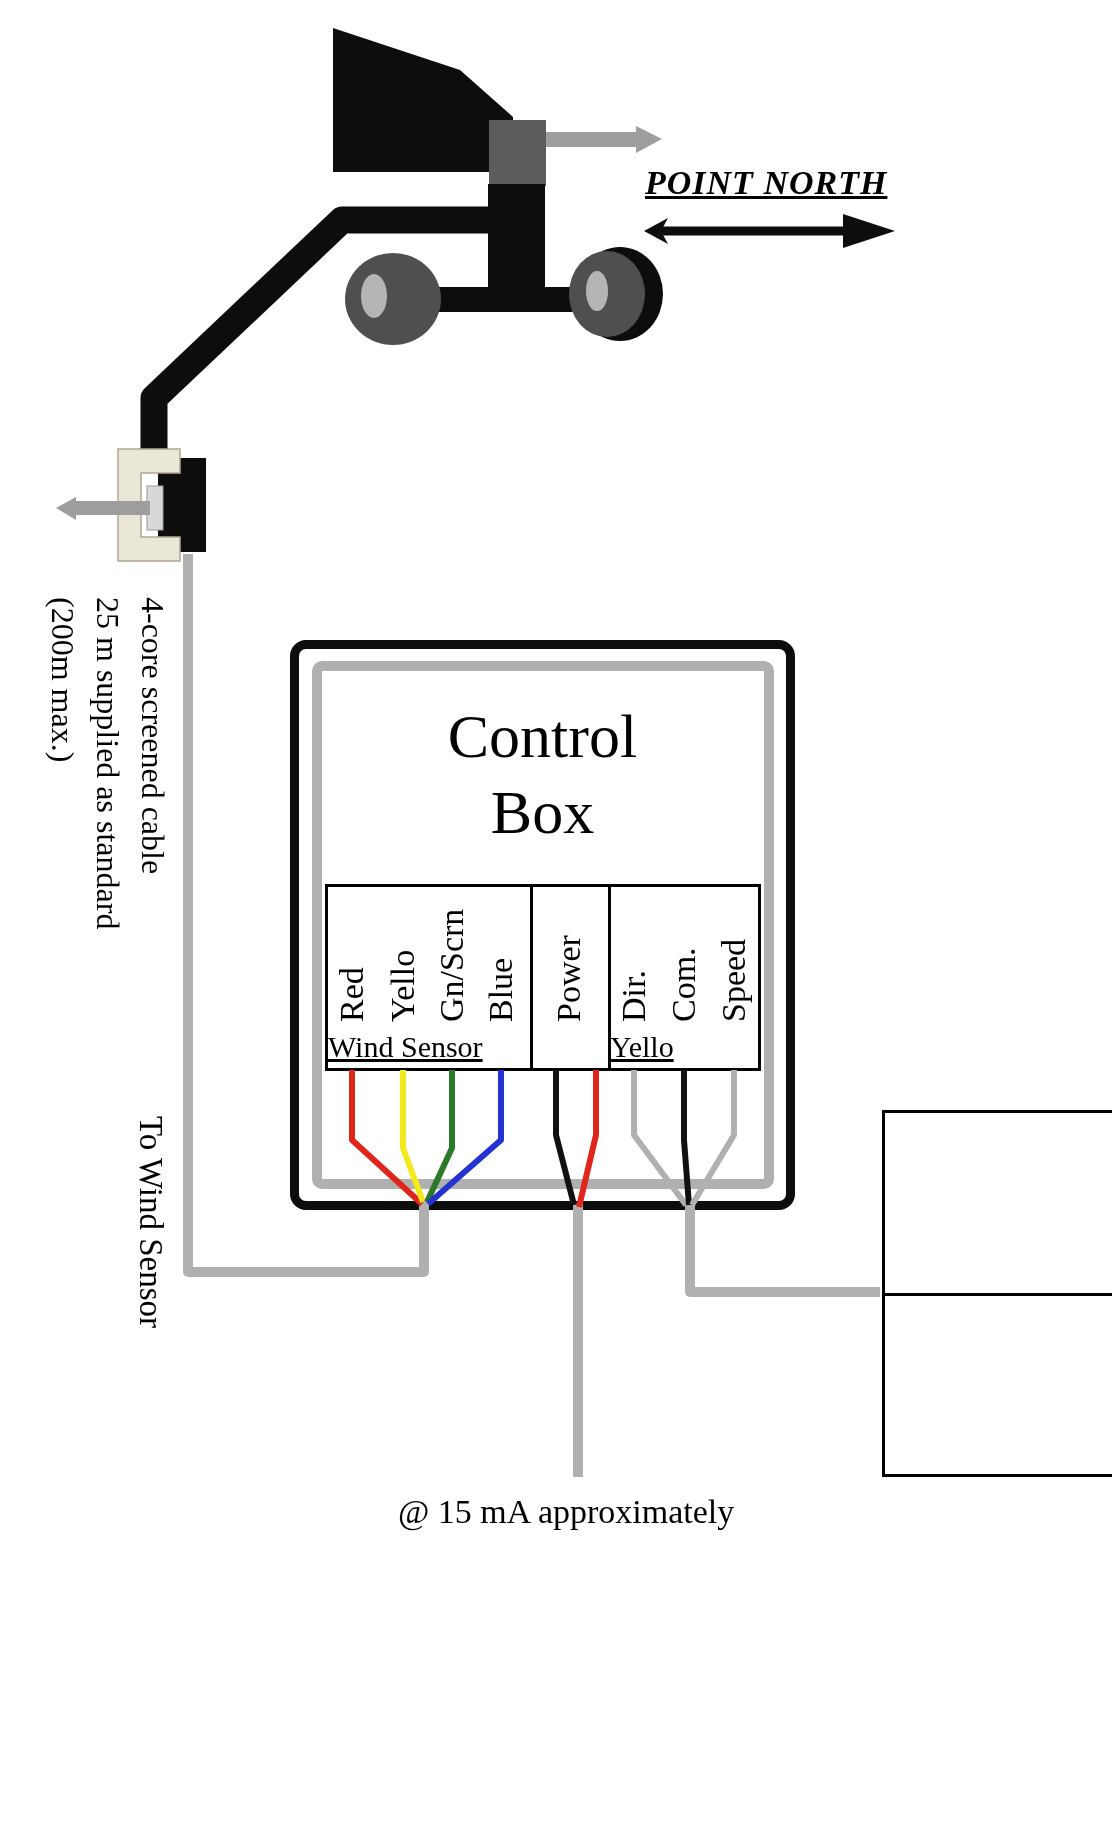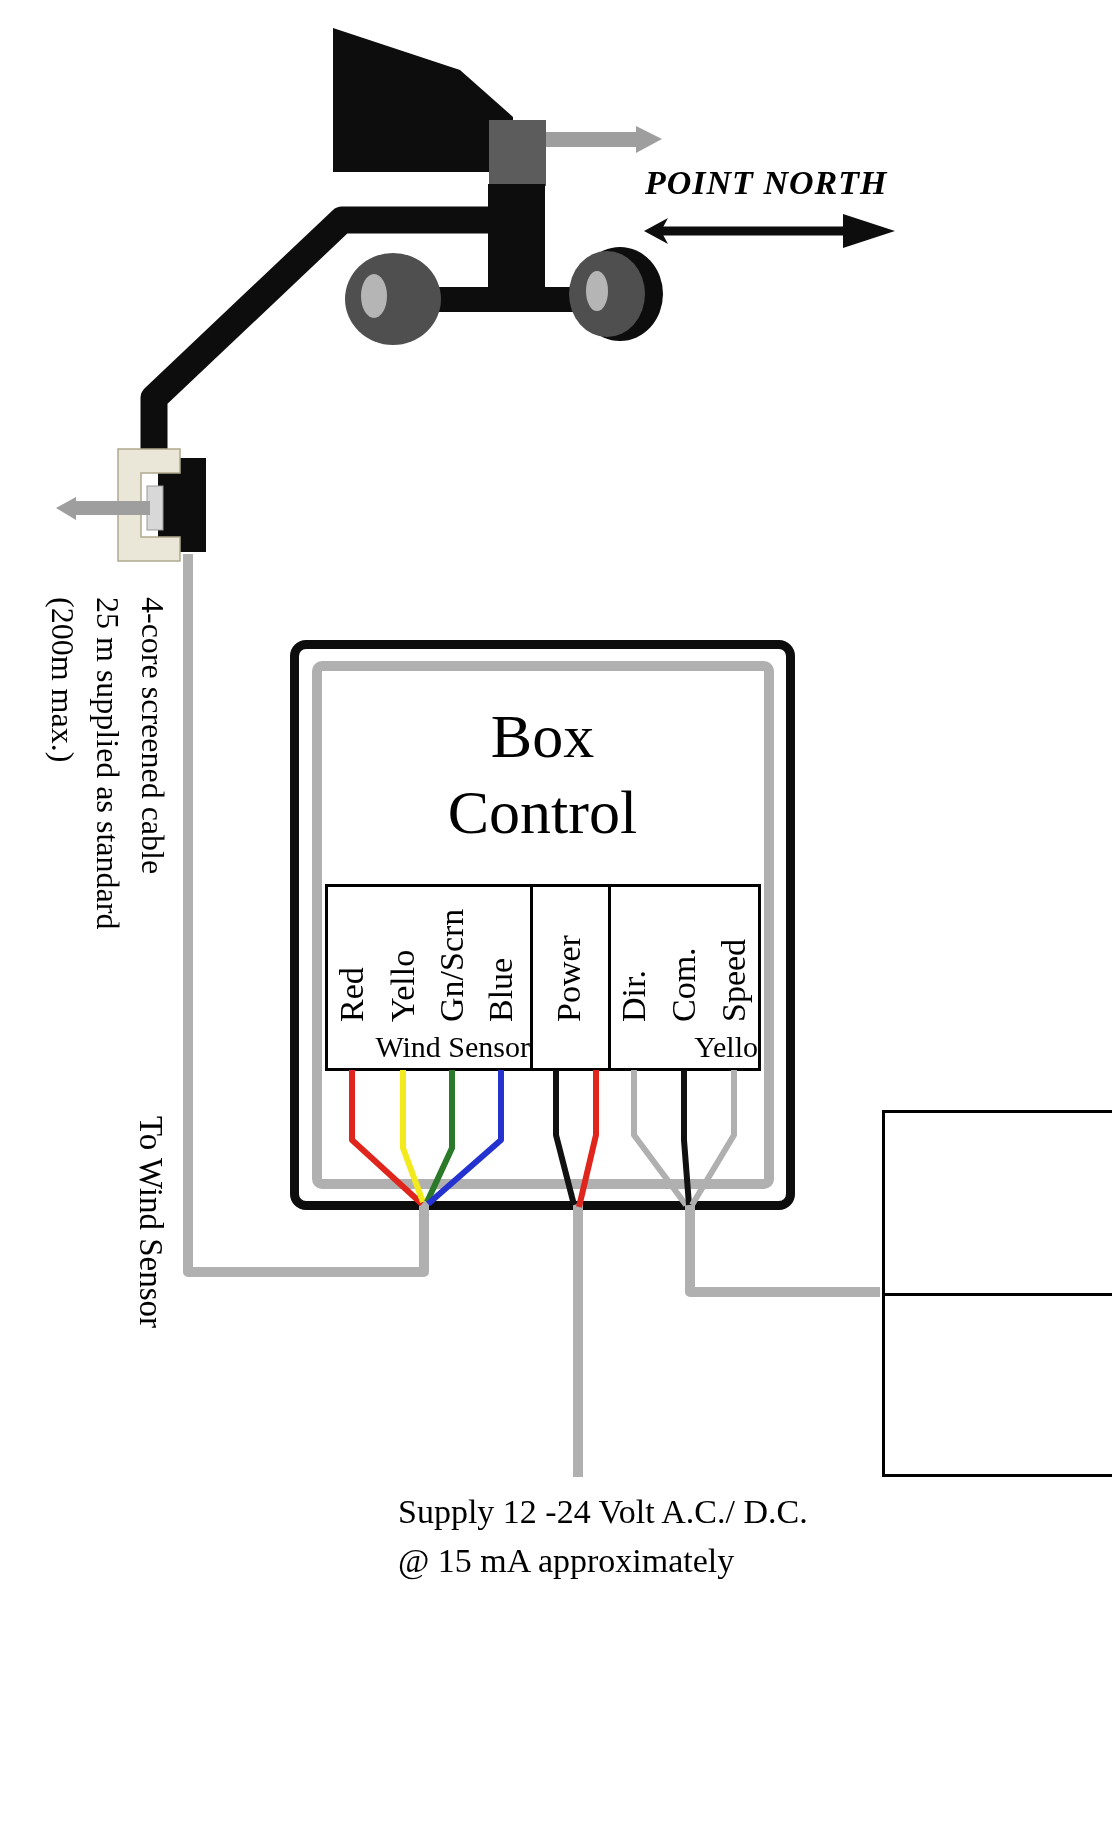--- a/index.html
+++ b/index.html
@@ -39,31 +39,32 @@
   .strip-div { position: absolute; top: 0; width: 3px; height: 100%; background: #000; }
   .strip-div.d1 { left: 202px; }
   .strip-div.d2 { left: 280px; }
 
   .term-label {
     transform: rotate(-90deg);
     transform-origin: 0 0;
     white-space: nowrap;
     font-size: 34px; line-height: 38px;
   }
-  .group-label { font-size: 30px; text-align: right; }
+  .group-label { font-size: 30px; text-align: left; text-decoration: underline; }
 
   
   .vert { writing-mode: vertical-rl; }
   .cable-note { left: 40px; top: 597px; font-size: 32px; line-height: 45px; }
   .to-wind-sensor { left: 130px; top: 1116px; font-size: 33px; line-height: 42px; }
 
   .point-north {
     left: 645px; top: 164px; width: 260px;
     font-size: 34px; font-weight: bold; font-style: italic; letter-spacing: 1px;
     white-space: nowrap;
+    text-decoration: underline;
   }
 
   .supply-note { left: 398px; top: 1487px; font-size: 34px; line-height: 49px; white-space: nowrap; }
 
   
   .display-box {
     left: 882px; top: 1110px; width: 236px; height: 367px;
     border: 3px solid #000; background: #fff; box-sizing: border-box;
   }
   .display-box-divider { position: absolute; left: 0; right: 0; top: 180px; height: 3px; background: #000; }
@@ -139,34 +140,33 @@
 
   <div class="t vert cable-note">
     <div>4-core screened cable</div>
     <div>25 m supplied as standard</div>
     <div>(200m max.)</div>
   </div>
 
   <div class="t vert to-wind-sensor">To Wind Sensor</div>
 
   <div class="t control-title">
+    <div>Control</div>
     <div>Box</div>
-    <div>Control</div>
   </div>
 
   <div class="t term-label" style="left:333px; top:1022px;">Red</div>
   <div class="t term-label" style="left:384px; top:1022px;">Yello</div>
   <div class="t term-label" style="left:433px; top:1022px;">Gn/Scrn</div>
   <div class="t term-label" style="left:482px; top:1022px;">Blue</div>
   <div class="t term-label" style="left:550px; top:1022px;">Power</div>
   <div class="t term-label" style="left:615px; top:1022px;">Dir.</div>
   <div class="t term-label" style="left:665px; top:1022px;">Com.</div>
   <div class="t term-label" style="left:715px; top:1022px;">Speed</div>
 
   <div class="t group-label" style="left:328px; top:1030px; width:202px;">Wind Sensor</div>
   <div class="t group-label" style="left:610px; top:1030px; width:148px;">Yello</div>
 
   <div class="t supply-note">
-    <div>Supply 12 -24 Volt A.C./ D.C.</div>
     <div>@ 15 mA approximately</div>
   </div>
 
 </div>
 
 </body></html>

